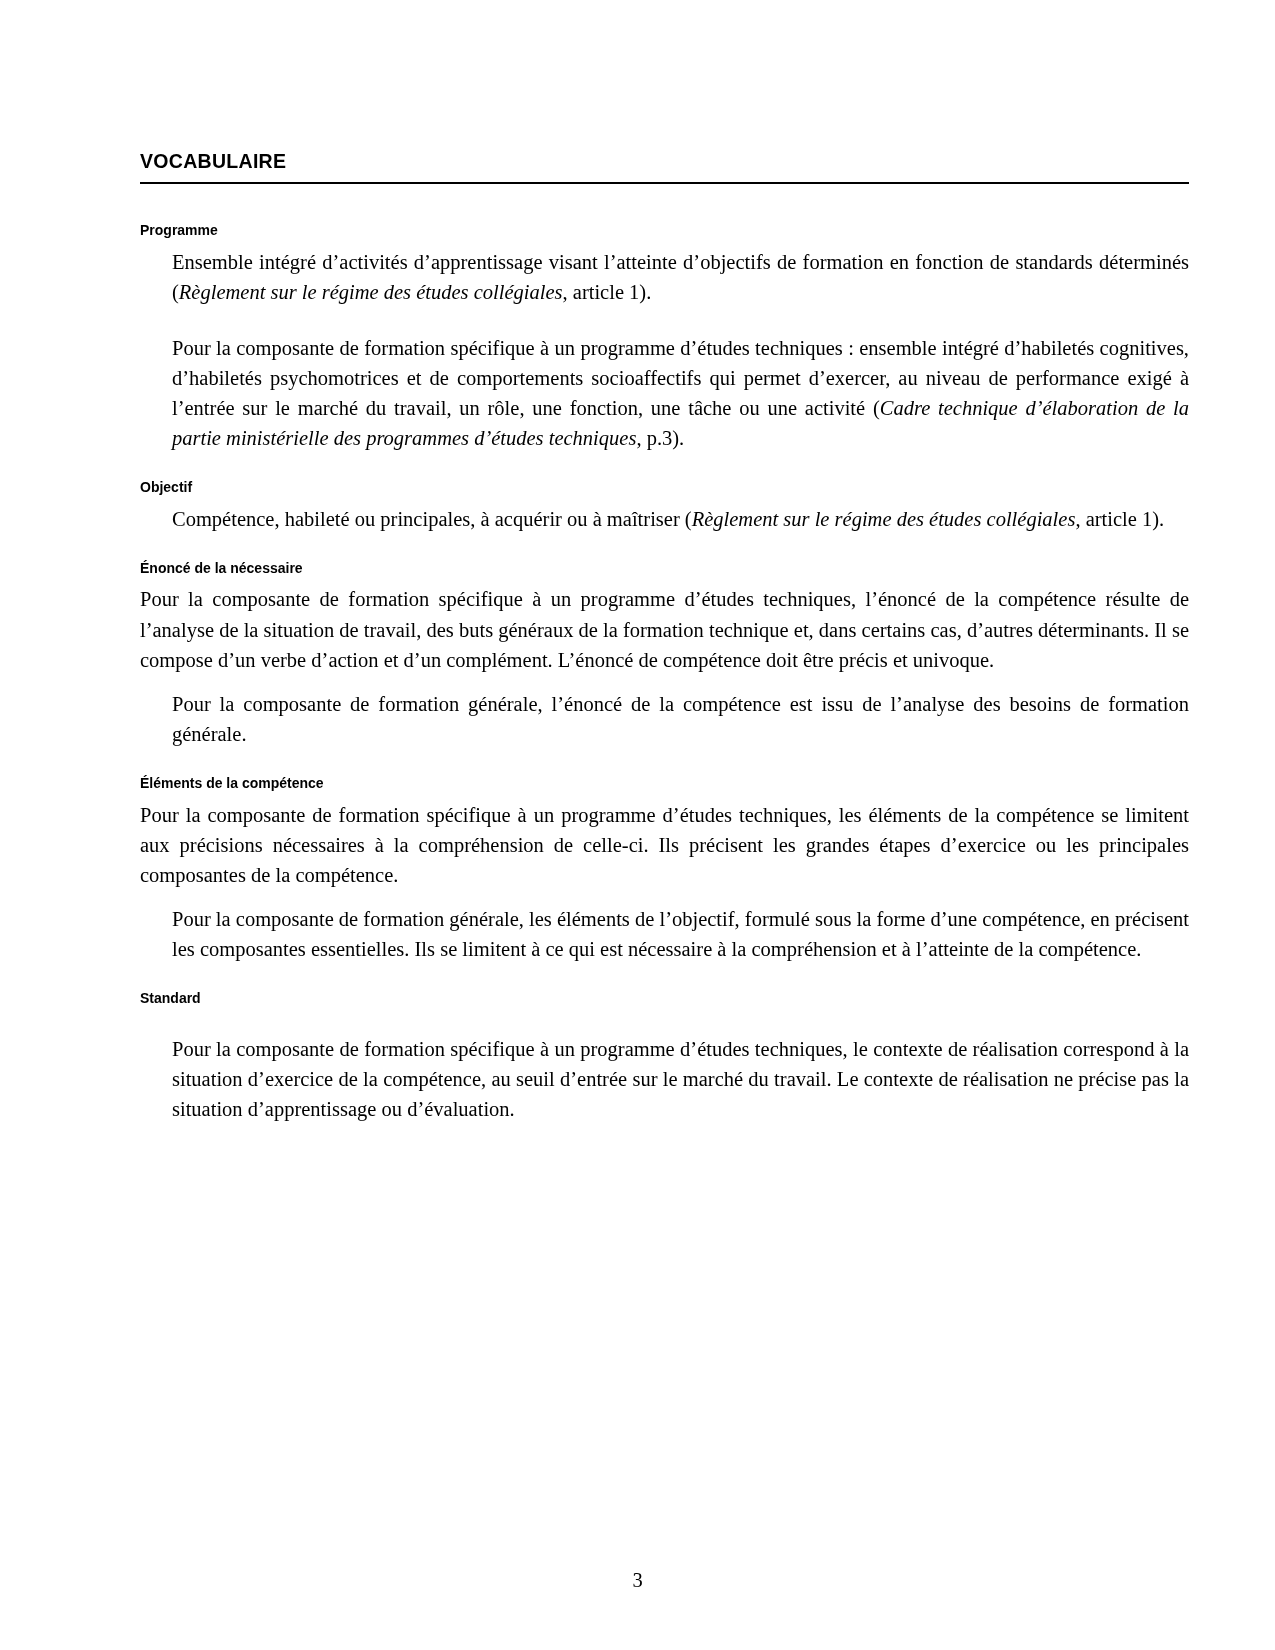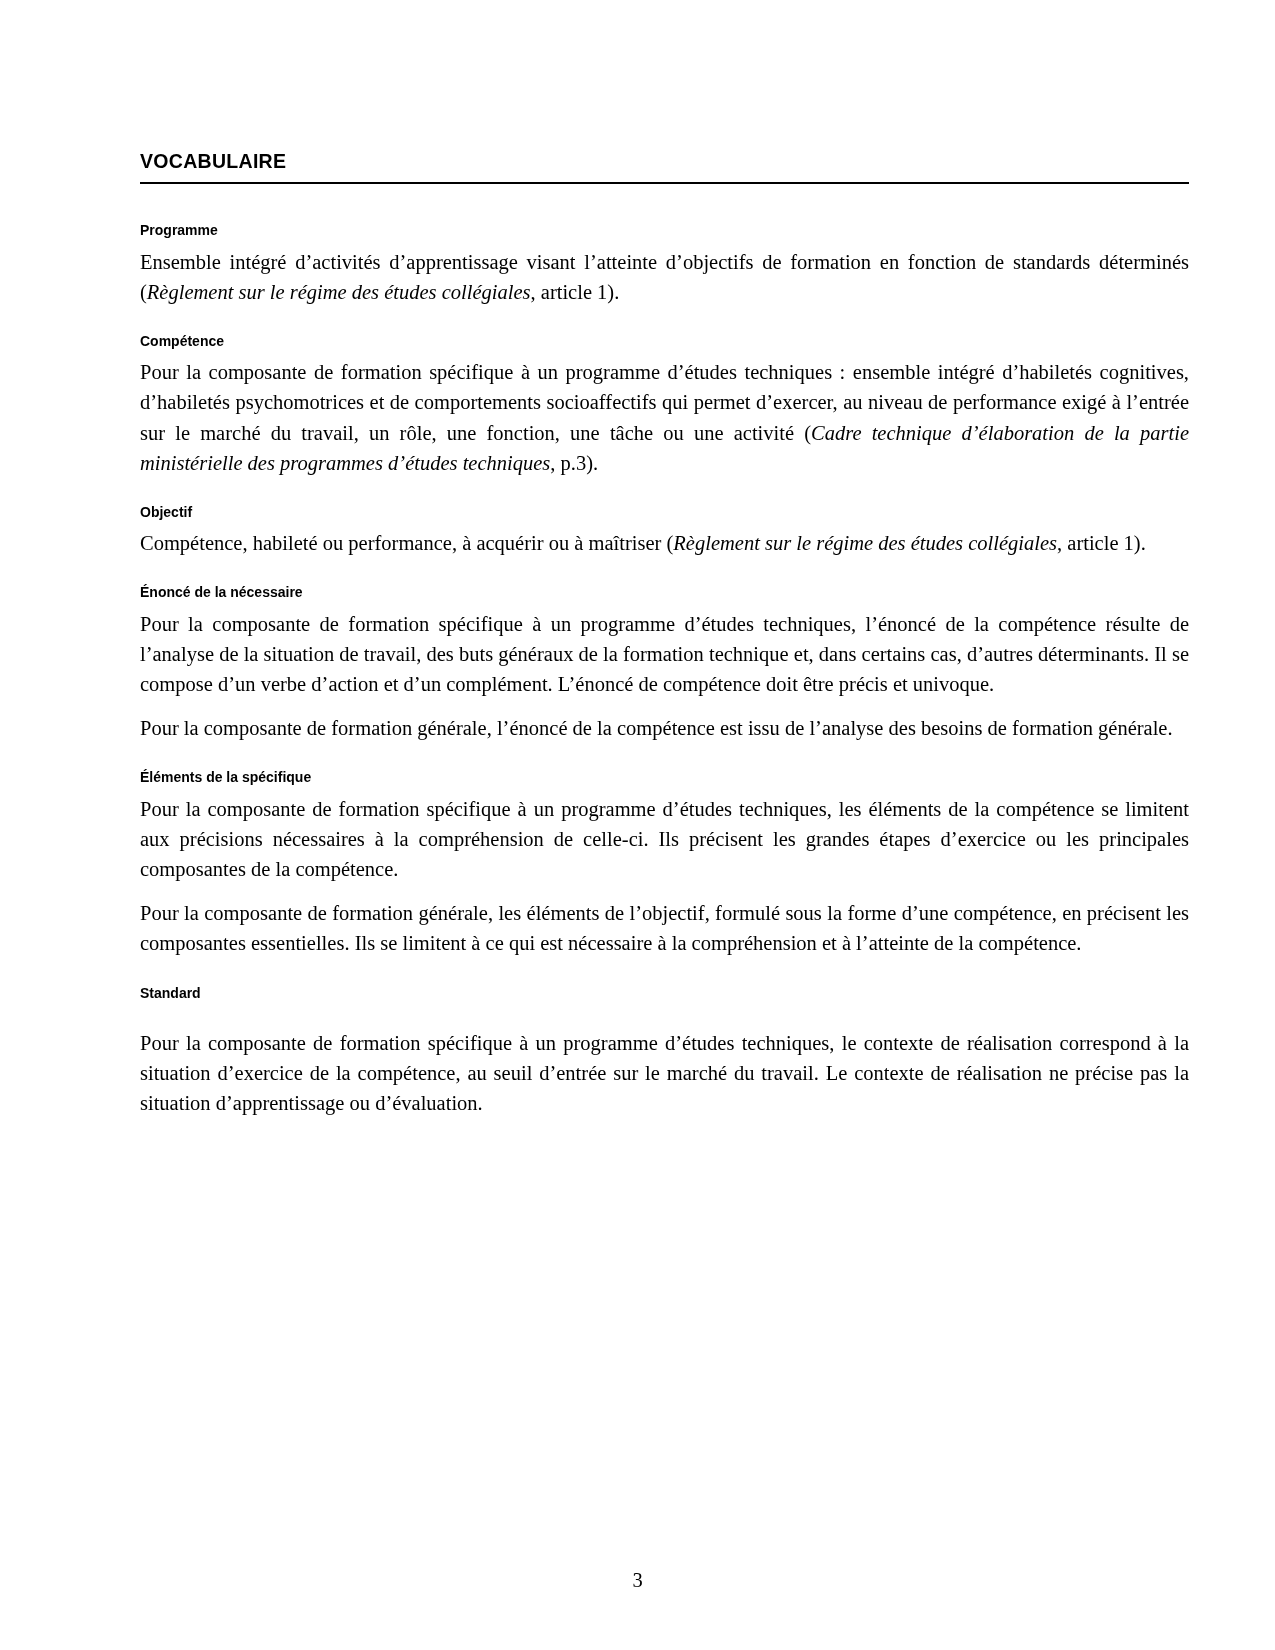--- a/index.html
+++ b/index.html
@@ -43,20 +43,21 @@
   p.body {
     font-family: "Liberation Serif", serif;
     font-size: 20.5px;
     line-height: 1.47;
     margin: 0 0 14px 0;
     text-align: justify;
     text-justify: inter-word;
   }
   p.body:last-child {
     margin-bottom: 0;
+    margin-left: 32px;
   }
   .it {
     font-style: italic;
   }
   .page-number {
     position: absolute;
     left: 0;
     right: 0;
     bottom: 58px;
     text-align: center;
@@ -71,34 +72,33 @@
 
   <div class="doc-header">VOCABULAIRE</div>
   <div class="header-rule"></div>
 
   <div id="sections-container">
       <div class="section">
         <h2 class="section-title">Programme</h2>
         <p class="body"><span>Ensemble intégré d’activités d’apprentissage visant l’atteinte d’objectifs de formation en fonction de standards déterminés (</span><span class="it">Règlement sur le régime des études collégiales</span><span>, article 1).</span></p>
       </div>
       <div class="section">
-        <h2 class="section-title">Compétence</h2>
         <p class="body"><span>Pour la composante de formation spécifique à un programme d’études techniques : ensemble intégré d’habiletés cognitives, d’habiletés psychomotrices et de comportements socioaffectifs qui permet d’exercer, au niveau de performance exigé à l’entrée sur le marché du travail, un rôle, une fonction, une tâche ou une activité (</span><span class="it">Cadre technique d’élaboration de la partie ministérielle des programmes d’études techniques</span><span>, p.3).</span></p>
       </div>
       <div class="section">
         <h2 class="section-title">Objectif</h2>
-        <p class="body"><span>Compétence, habileté ou performance, à acquérir ou à maîtriser (</span><span class="it">Règlement sur le régime des études collégiales</span><span>, article 1).</span></p>
+        <p class="body"><span>Compétence, habileté ou principales, à acquérir ou à maîtriser (</span><span class="it">Règlement sur le régime des études collégiales</span><span>, article 1).</span></p>
       </div>
       <div class="section">
         <h2 class="section-title">Énoncé de la nécessaire</h2>
         <p class="body"><span>Pour la composante de formation spécifique à un programme d’études techniques, l’énoncé de la compétence résulte de l’analyse de la situation de travail, des buts généraux de la formation technique et, dans certains cas, d’autres déterminants. Il se compose d’un verbe d’action et d’un complément. L’énoncé de compétence doit être précis et univoque.</span></p>
         <p class="body"><span>Pour la composante de formation générale, l’énoncé de la compétence est issu de l’analyse des besoins de formation générale.</span></p>
       </div>
       <div class="section">
-        <h2 class="section-title">Éléments de la spécifique</h2>
+        <h2 class="section-title">Éléments de la compétence</h2>
         <p class="body"><span>Pour la composante de formation spécifique à un programme d’études techniques, les éléments de la compétence se limitent aux précisions nécessaires à la compréhension de celle-ci.  Ils précisent les grandes étapes d’exercice ou les principales composantes de la compétence.</span></p>
         <p class="body"><span>Pour la composante de formation générale, les éléments de l’objectif, formulé sous la forme d’une compétence, en précisent les composantes essentielles.  Ils se limitent à ce qui est nécessaire à la compréhension et à l’atteinte de la compétence.</span></p>
       </div>
       <div class="section">
         <h2 class="section-title">Standard</h2>
       </div>
       <div class="section">
         <p class="body"><span>Pour la composante de formation spécifique à un programme d’études techniques, le contexte de réalisation correspond à la situation d’exercice de la compétence, au seuil d’entrée sur le marché du travail.  Le contexte de réalisation ne précise pas la situation d’apprentissage ou d’évaluation.</span></p>
       </div>
     </div>

